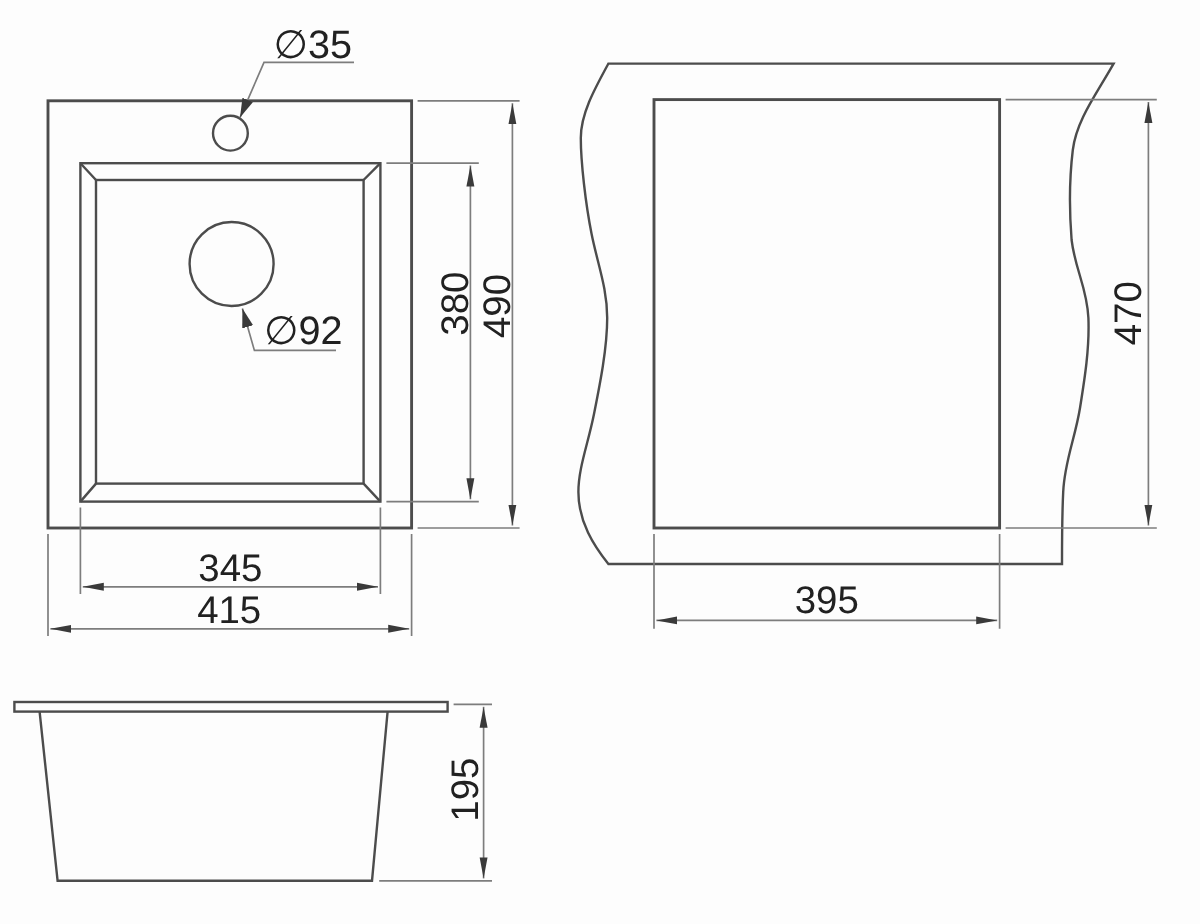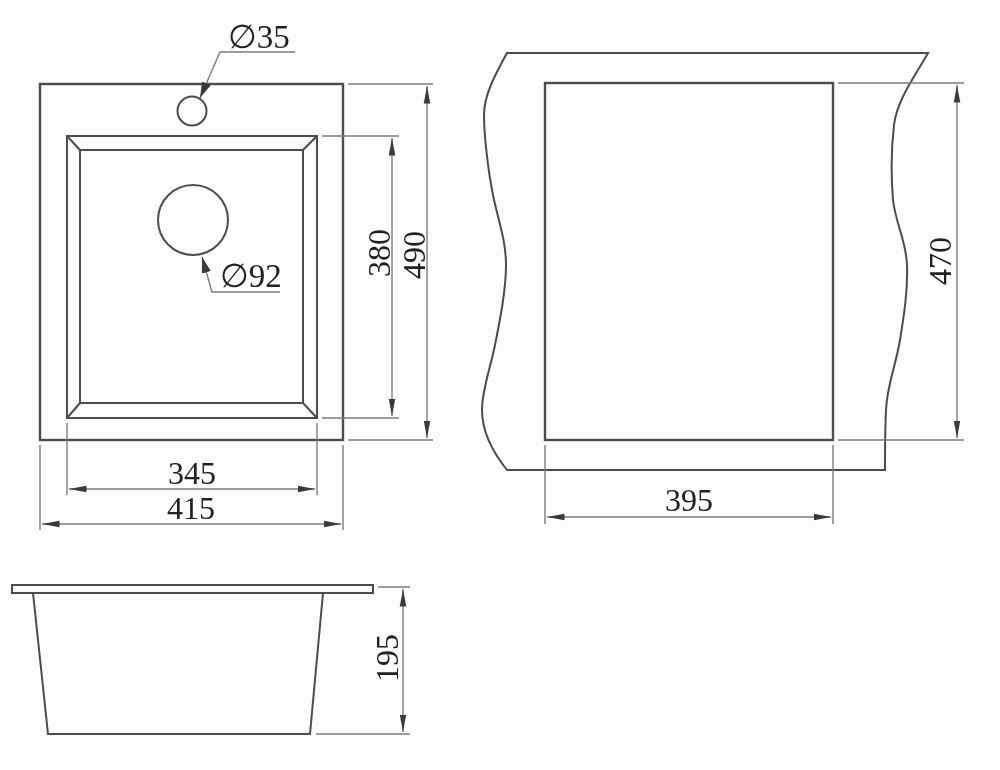--- a/index.html
+++ b/index.html
@@ -1,20 +1,20 @@
 <!DOCTYPE html>
 <html style="--bg: #fdfdfd; --obj: #4c4c4c; --dim: #7d7d7d; --txt: #212121; --arrow: #3a3a3a;"><head>
 <meta charset="utf-8">
 <style>
   html,body{margin:0;padding:0;}
   .canvas{
     position:relative;
     width:1000px;height:770px;
     background:var(--bg,#fdfdfd);
-    font-family:Liberation Serif, serif;
+    font-family:Liberation Sans, sans-serif;
     overflow:hidden;
   }
   svg{display:block}
   .obj{fill:none;stroke:var(--obj,#4c4c4c);stroke-width:2.4;stroke-linejoin:miter;}
   .obj-thin{fill:none;stroke:var(--obj,#4c4c4c);stroke-width:2;}
   .dim{fill:none;stroke:var(--dim,#7d7d7d);stroke-width:1.4;}
   .arrfill{fill:var(--arrow,#3a3a3a);stroke:none;}
   .dimtxt{fill:var(--txt,#212121);font-size:32px;}
   .holetxt{fill:var(--txt,#212121);font-size:33px;}
 </style>

